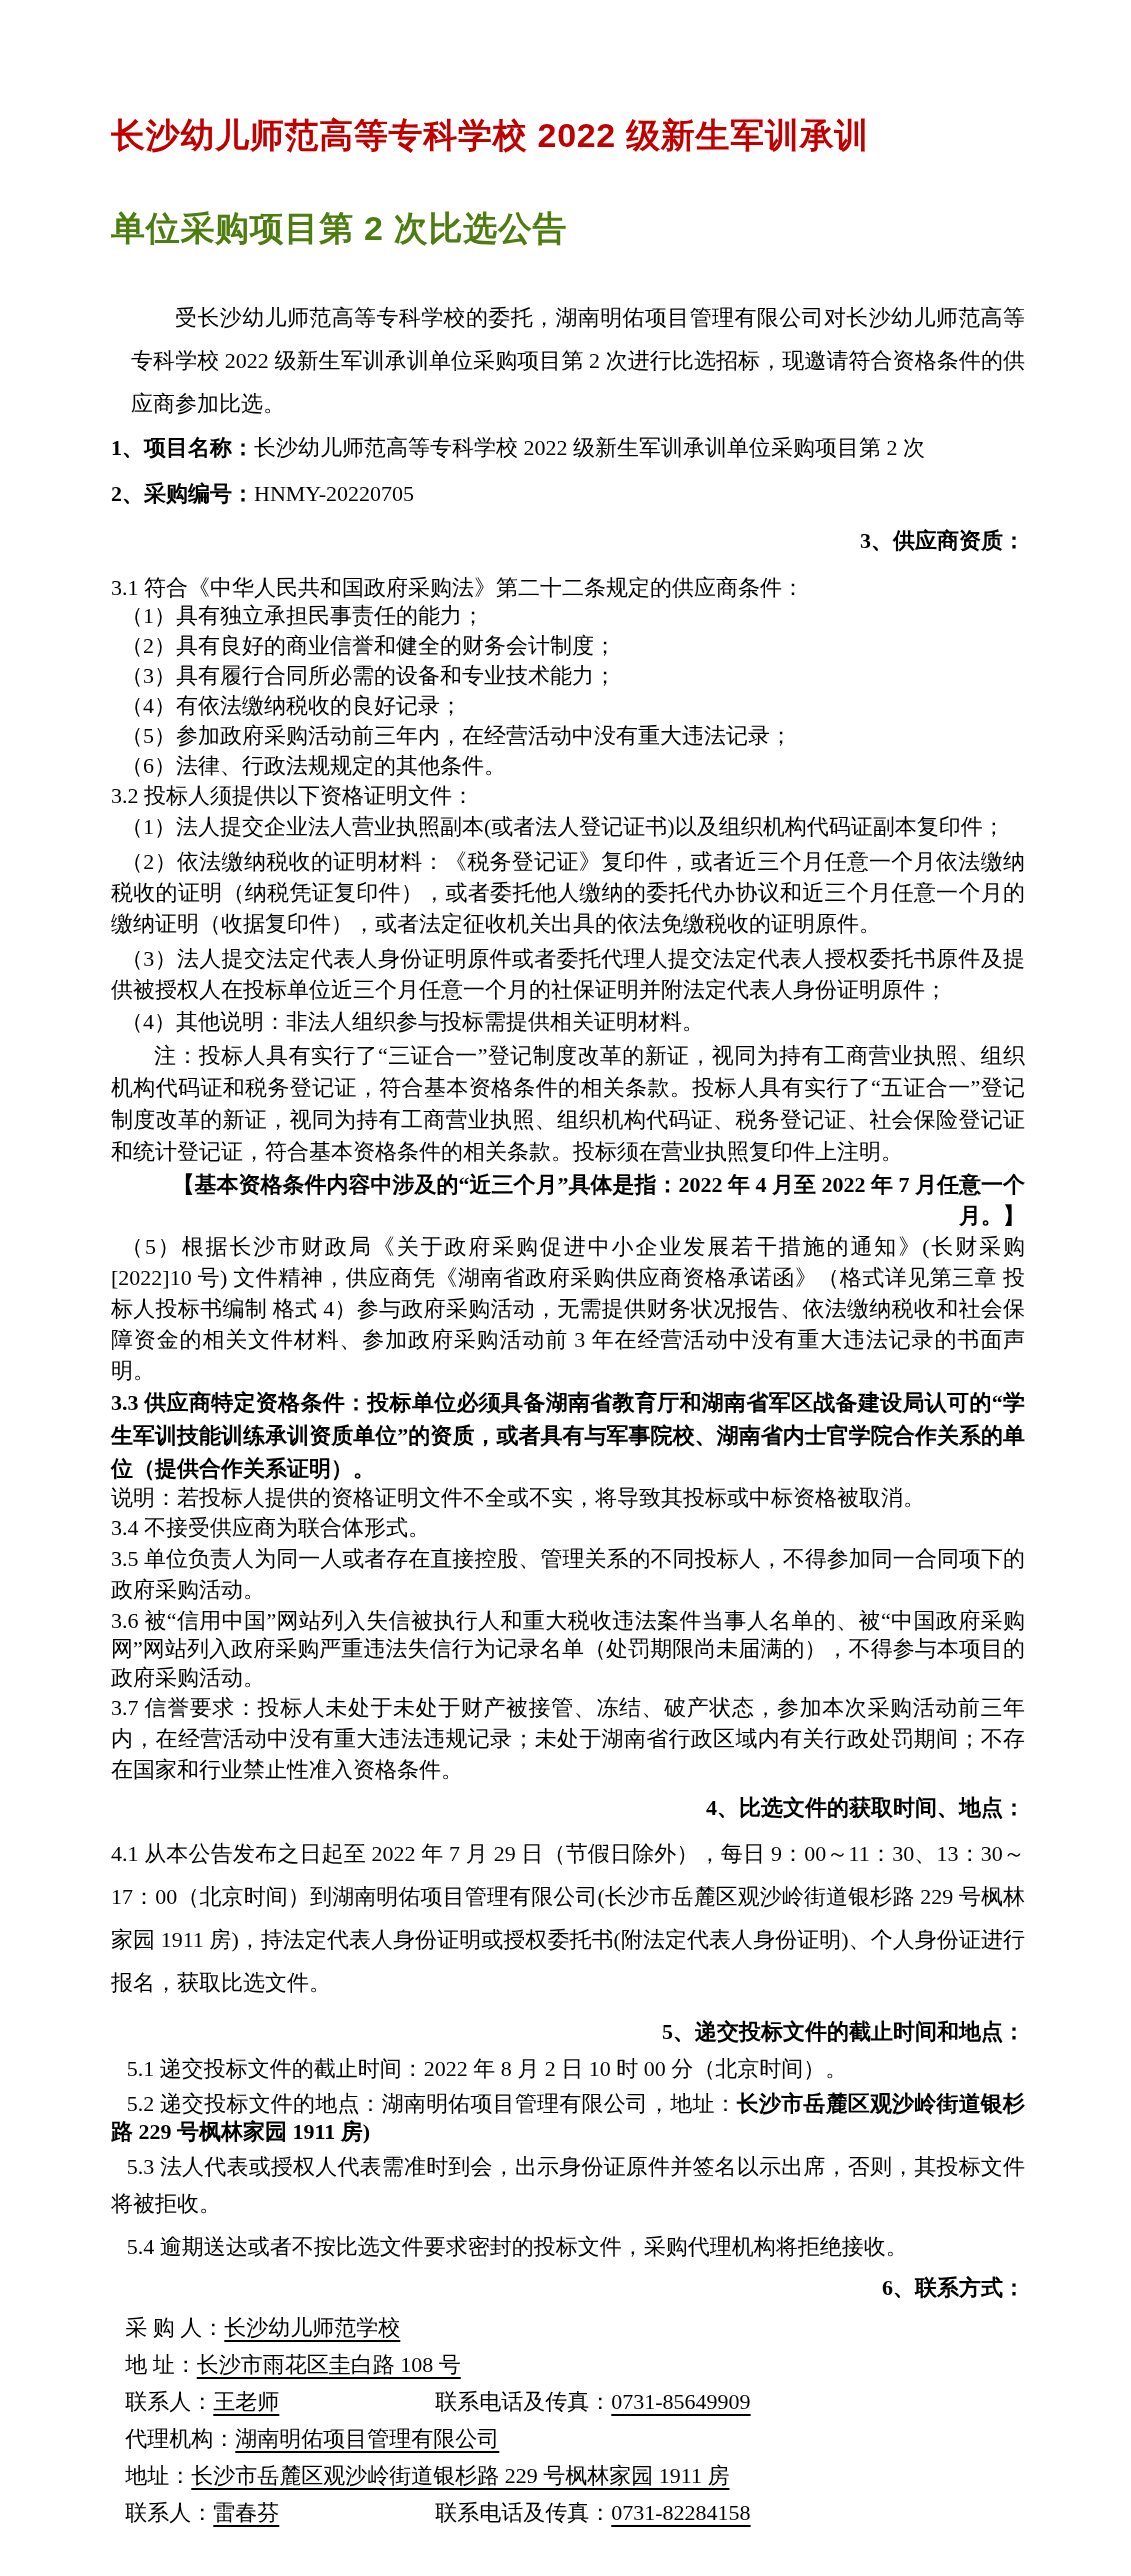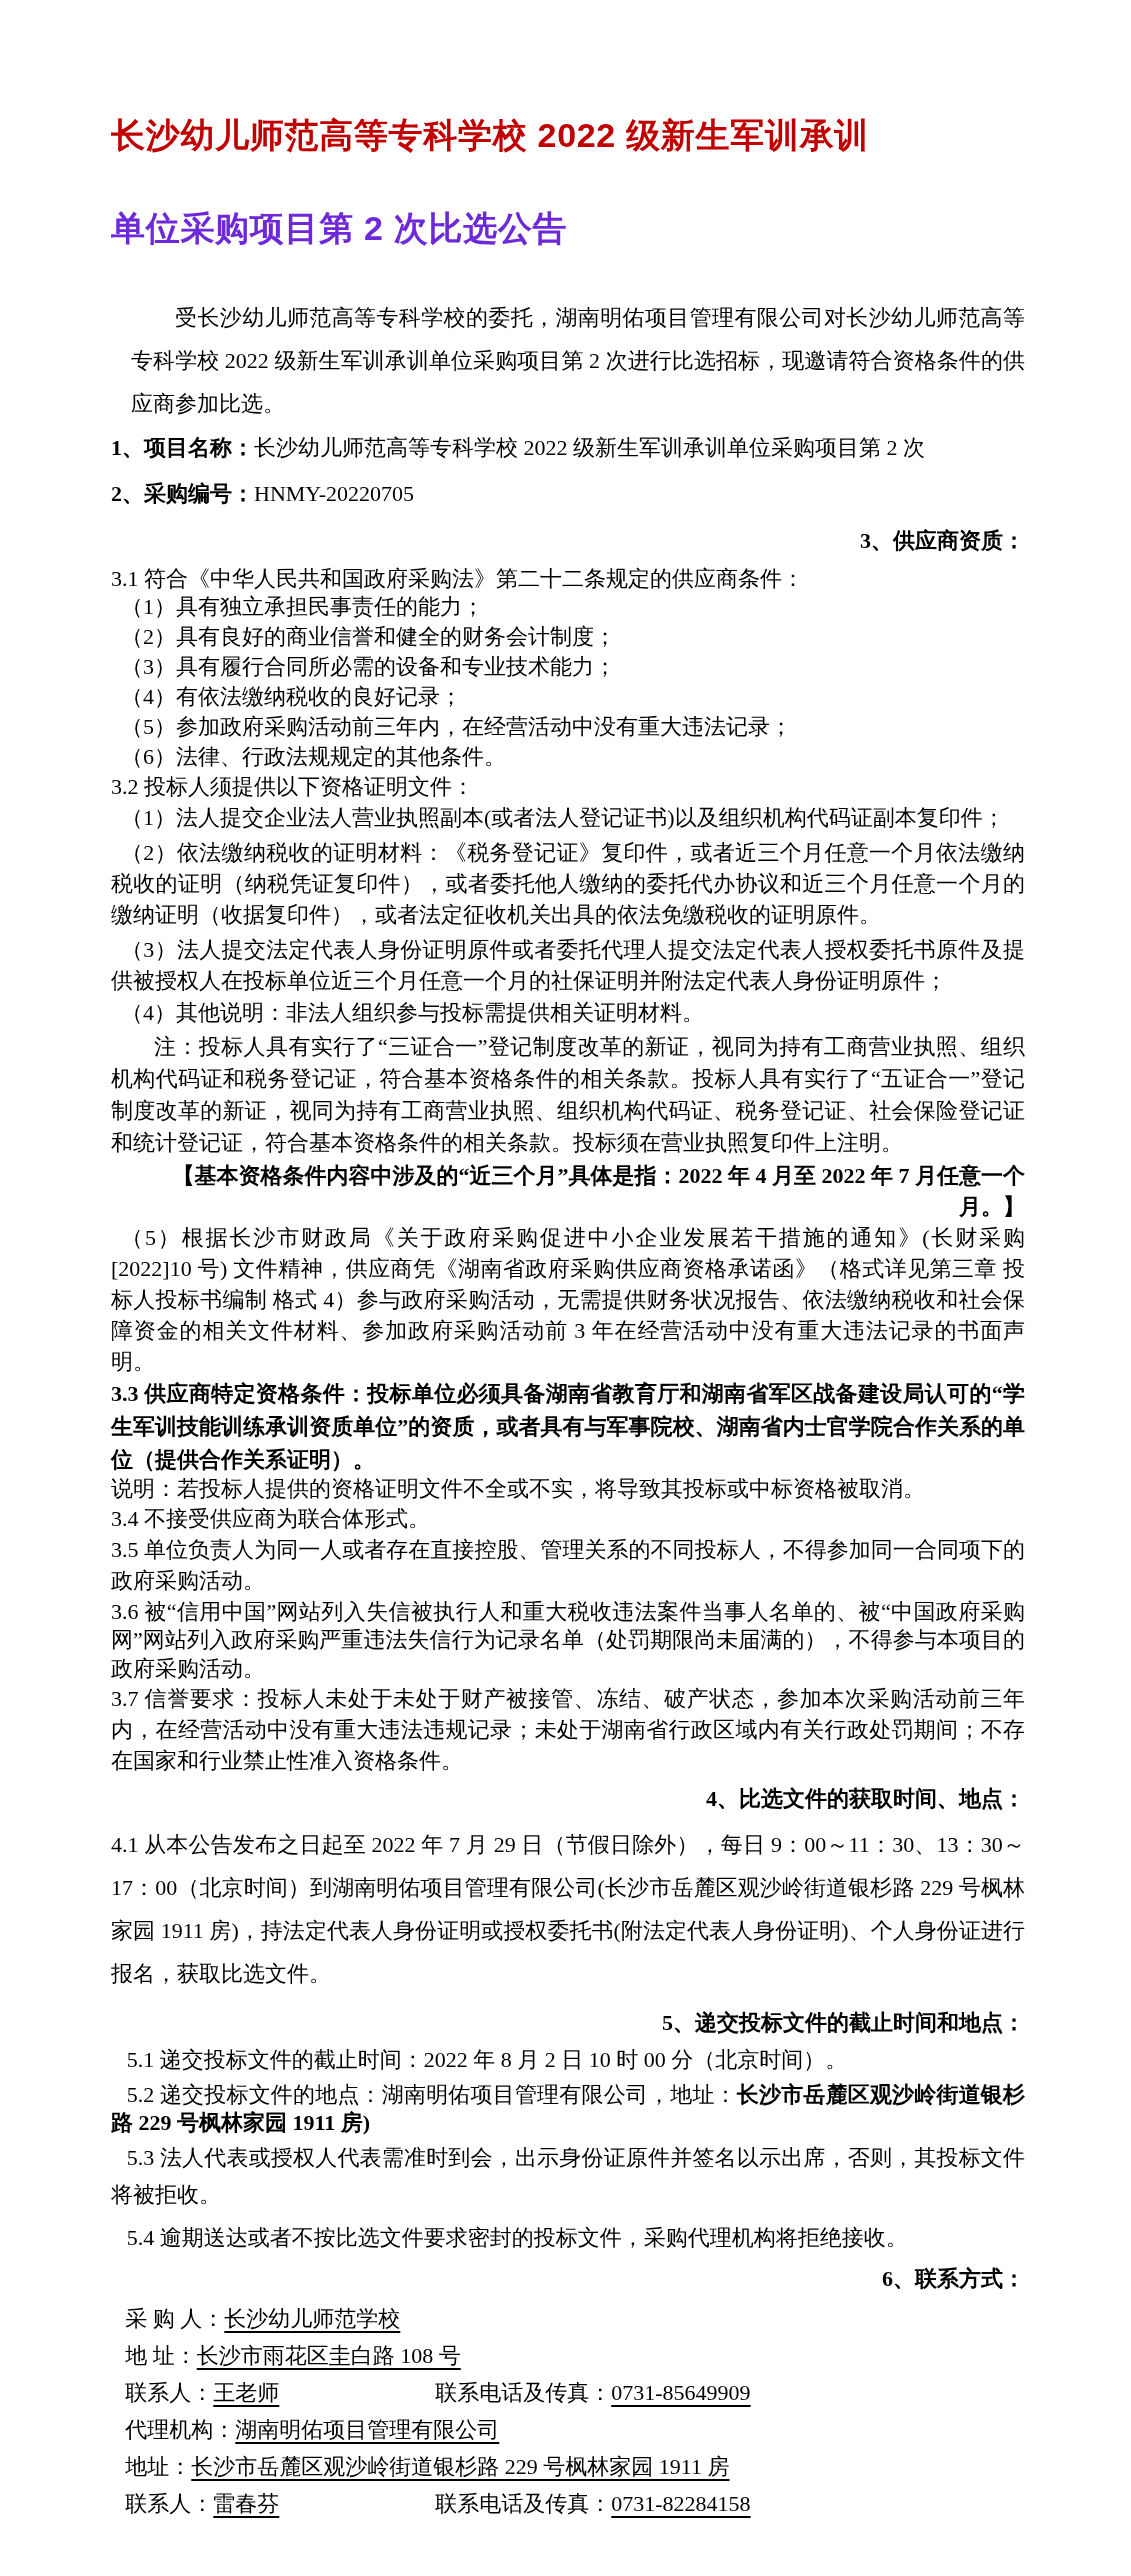--- a/index.html
+++ b/index.html
@@ -32,32 +32,32 @@
   .contact-col1{width:310px;display:flex;}
   .u{text-decoration:underline;text-underline-offset:5px;}
 </style>
 </head>
 <body style="background: rgb(255, 255, 255); color: rgb(0, 0, 0);">
 
 <div class="doc">
 
   <div style="margin-top:89px;">
     <div class="title" style="color: rgb(192, 0, 0);">长沙幼儿师范高等专科学校 2022 级新生军训承训</div>
-    <div class="title" style="color: #6d28d9;">单位采购项目第 2 次比选公告</div>
+    <div class="title" style="color: #4d7c0f;">单位采购项目第 2 次比选公告</div>
   </div>
 
   <p class="para-wide ind-2em" style="margin-top:21.4px;">受长沙幼儿师范高等专科学校的委托，湖南明佑项目管理有限公司对长沙幼儿师范高等专科学校 2022 级新生军训承训单位采购项目第 2 次进行比选招标，现邀请符合资格条件的供应商参加比选。</p>
 
   <p class="row" style="margin-top:6.4px;"><span class="b">1、项目名称：</span><span>长沙幼儿师范高等专科学校 2022 级新生军训承训单位采购项目第 2 次</span></p>
 
   <p class="row" style="margin-top:15.7px;"><span class="b">2、采购编号：</span><span>HNMY-20220705</span></p>
 
   <p class="row b" style="margin-top:15.7px;">3、供应商资质：</p>
 
-  <p class="row" style="margin-top:7px;">3.1  符合《中华人民共和国政府采购法》第二十二条规定的供应商条件：</p>
+  <p class="row" style="margin-top:16px;">3.1  符合《中华人民共和国政府采购法》第二十二条规定的供应商条件：</p>
 
   <p class="item ind-item" style="margin-top:-2.1px;">（1）具有独立承担民事责任的能力；</p>
   <p class="item ind-item">（2）具有良好的商业信誉和健全的财务会计制度；</p>
   <p class="item ind-item">（3）具有履行合同所必需的设备和专业技术能力；</p>
   <p class="item ind-item">（4）有依法缴纳税收的良好记录；</p>
   <p class="item ind-item">（5）参加政府采购活动前三年内，在经营活动中没有重大违法记录；</p>
   <p class="item ind-item">（6）法律、行政法规规定的其他条件。</p>
 
   <p class="row" style="margin-top:-1.4px;">3.2  投标人须提供以下资格证明文件：</p>
 

